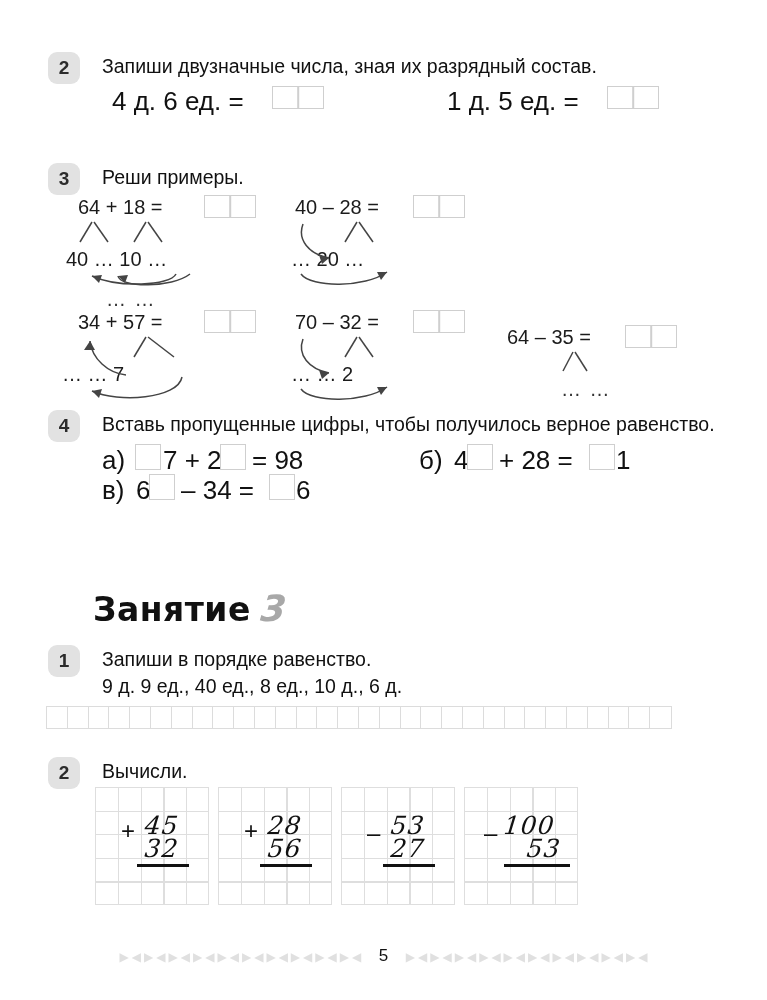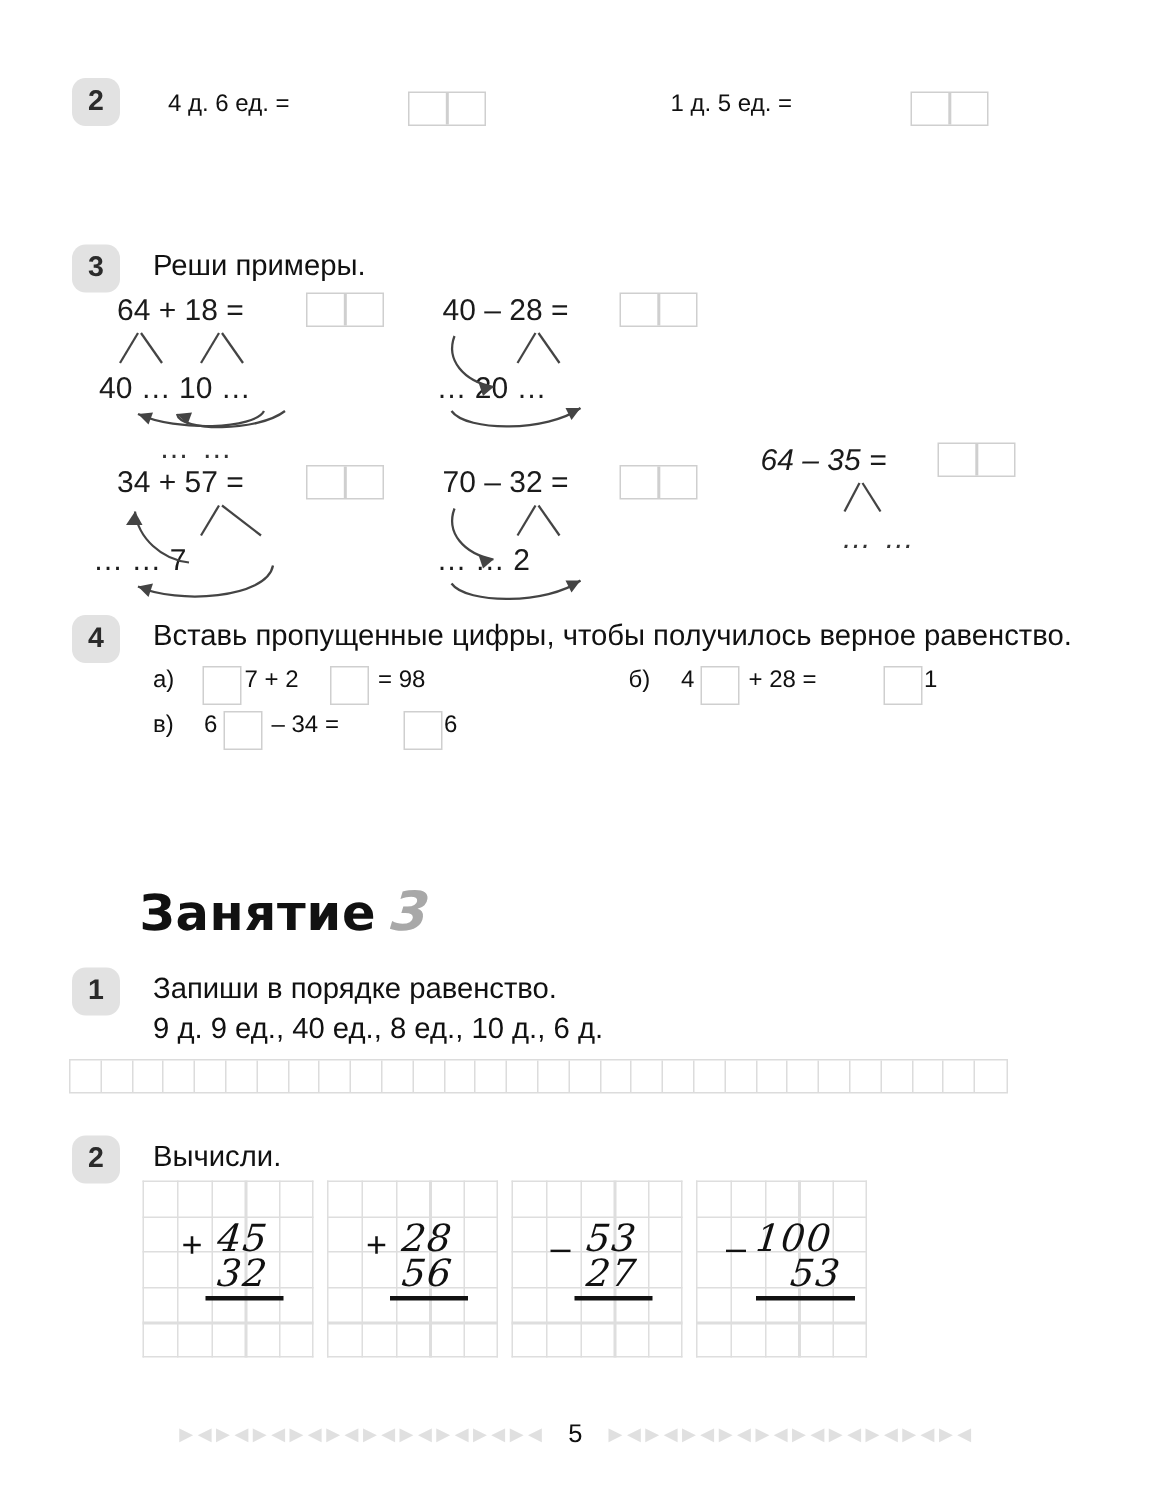--- a/index.html
+++ b/index.html
@@ -25,21 +25,21 @@
   
   .abox{display:inline-block;vertical-align:middle;border:1.6px solid #cfcfcf;
         background:#fff;height:23px;box-sizing:border-box;position:relative;}
   .abox.two{width:52px;}
   .abox.two:after{content:"";position:absolute;left:50%;top:0;bottom:0;
         width:1.6px;background:#cfcfcf;transform:translateX(-50%);}
   .abox.one{width:26px;}
   .abox.tall{height:26px;}
 
   
-  .expr{font-size:16px;color:#111;white-space:nowrap;}
+  .expr{font-size:26px;color:#111;white-space:nowrap;}
   .dots{letter-spacing:1.5px;color:#333;}
 
   .diagram{position:absolute;}
   .diagram .top{position:absolute;top:0;left:0;white-space:nowrap;font-size:20px;}
   .diagram .mid{position:absolute;white-space:nowrap;font-size:20px;}
   .diagram .bot{position:absolute;white-space:nowrap;font-size:20px;}
   .diagram svg{position:absolute;left:0;top:0;overflow:visible;}
 
   
   .section-title{position:absolute;font-size:33px;font-weight:bold;color:#111;
@@ -73,20 +73,21 @@
   .footer .pg{font-size:17px;color:#111;margin:0 16px;}
 </style>
 </head>
 <body>
 
 <div class="page">
 
   <div class="task" style="left:48px;top:52px;width:672px;">
     <div class="badge">2</div>
     <div class="t-body">
+      <div class="t-text">Запиши двузначные числа, зная их разрядный состав.</div>
 
       <div style="position:relative;height:32px;margin-top:5px;">
         <span class="expr" style="position:absolute;left:10px;top:2px;">4 д. 6 ед.  =</span>
         <span class="abox two" style="position:absolute;left:170px;top:2px;"></span>
 
         <span class="expr" style="position:absolute;left:345px;top:2px;">1 д. 5 ед.  =</span>
         <span class="abox two" style="position:absolute;left:505px;top:2px;"></span>
       </div>
 
     </div>
@@ -160,21 +161,21 @@
         <path d="M62,26 L50,46"></path>
           <path d="M64,26 L78,46"></path>
         <path d="M8,28 C2,44 14,58 34,62"></path>
         <path d="M6,78 C16,92 70,92 92,76"></path>
       </g>
       <path d="M34,62 L24,59 L27,68 Z" fill="#444"></path>
       <path d="M92,76 L82,76 L86,84 Z" fill="#444"></path>
     </svg>
   </div>
 
-  <div class="diagram" style="left:507px;top:296px;width:210px;height:95px;font-style:italic;">
+  <div class="diagram" style="left:507px;top:326px;width:210px;height:95px;">
     <span class="top">64 – 35 =</span>
     <span class="abox two" style="position:absolute;left:118px;top:-1px;"></span>
     <span class="mid dots" style="left:54px;top:52px;">…  …</span>
     <svg width="200" height="60">
       <g stroke="#444" stroke-width="1.5" fill="none">
         <path d="M66,26 L56,45"></path>
           <path d="M68,26 L80,45"></path>
       </g>
     </svg>
   </div>

